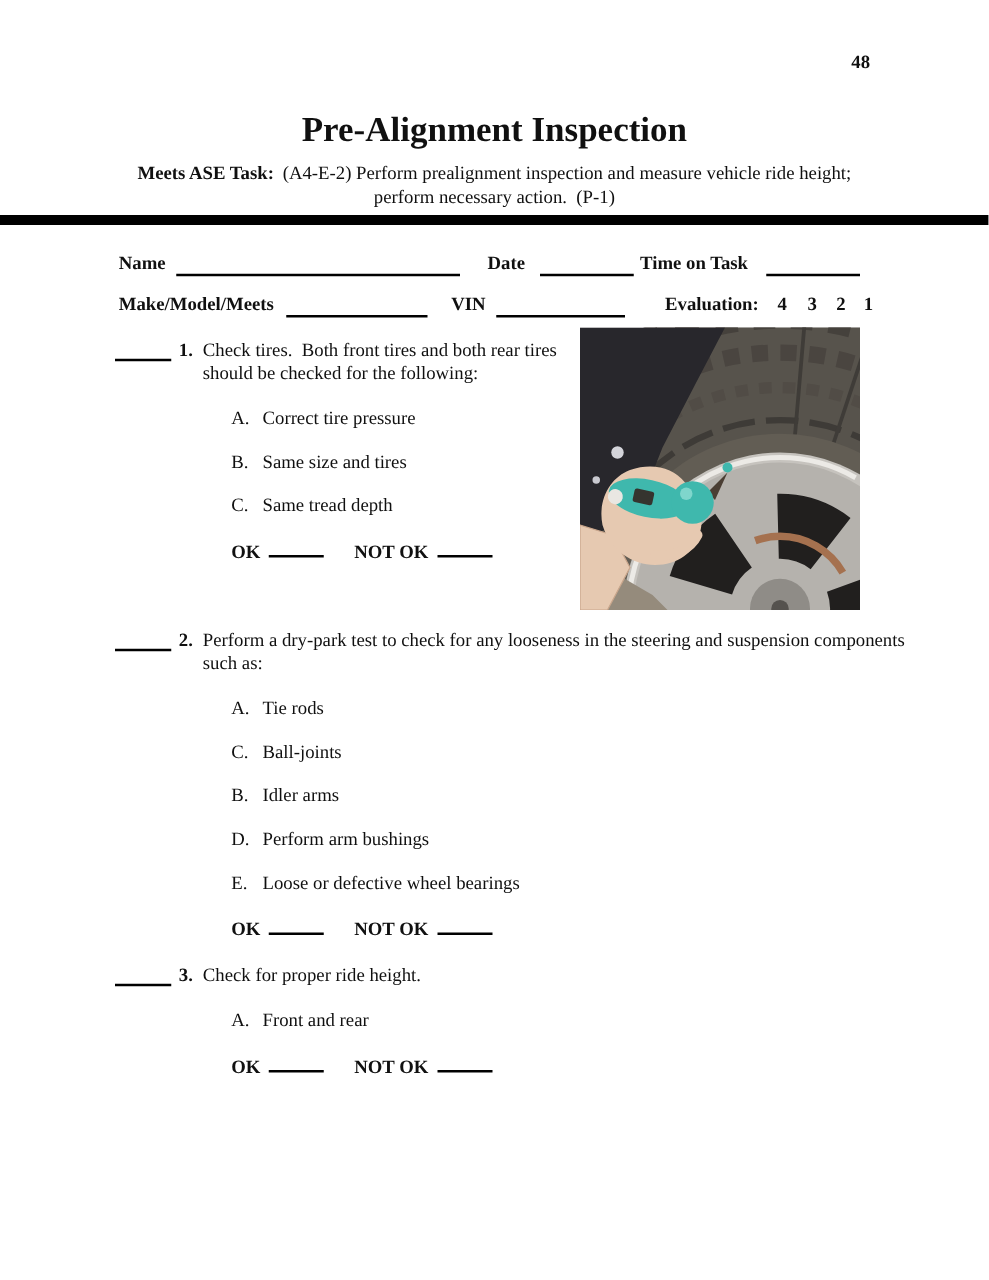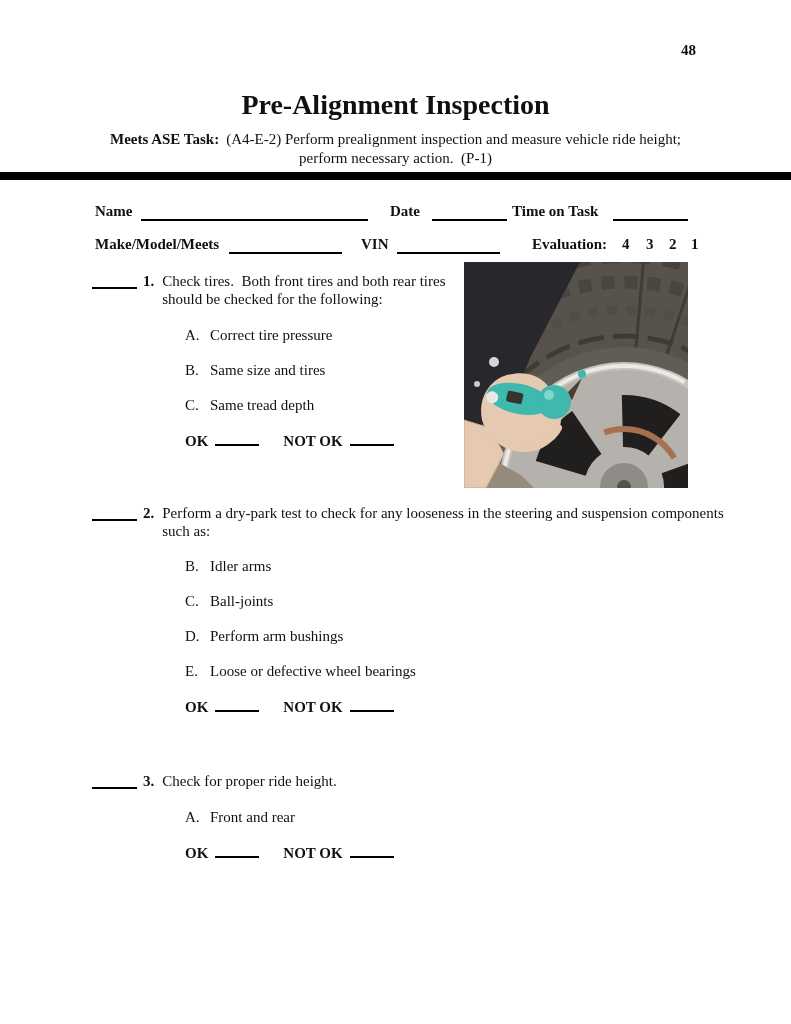--- a/index.html
+++ b/index.html
@@ -134,22 +134,23 @@
     <circle cx="85" cy="133" r="5" fill="#7fd6cc"></circle>
     <path d="M60,182 C74,184 88,178 94,166" fill="none" stroke-width="8" stroke-linecap="round" stroke="#e6c9b1"></path>
   </svg>
 
   <div class="task" style="top:504px">
     <div class="thead">
       <span class="lead-blank"></span>
       <span class="tnum">2.</span>
       <span class="ttext w560">Perform a dry-park test to check for any looseness in the steering and suspension components such as:</span>
     </div>
+    <div class="opt first"><span class="letter">A.</span><span>Tie rods</span></div>
+    <div class="opt"><span class="letter">C.</span><span>Ball-joints</span></div>
     <div class="opt"><span class="letter">B.</span><span>Idler arms</span></div>
-    <div class="opt"><span class="letter">C.</span><span>Ball-joints</span></div>
     <div class="opt"><span class="letter">D.</span><span>Perform arm bushings</span></div>
     <div class="opt"><span class="letter">E.</span><span>Loose or defective wheel bearings</span></div>
     <div class="okrow">
       <span>OK</span><span class="okblank"></span><span class="nok">NOT OK</span><span class="okblank"></span>
     </div>
   </div>
 
   <div class="task" style="top:772px">
     <div class="thead">
       <span class="lead-blank"></span>

